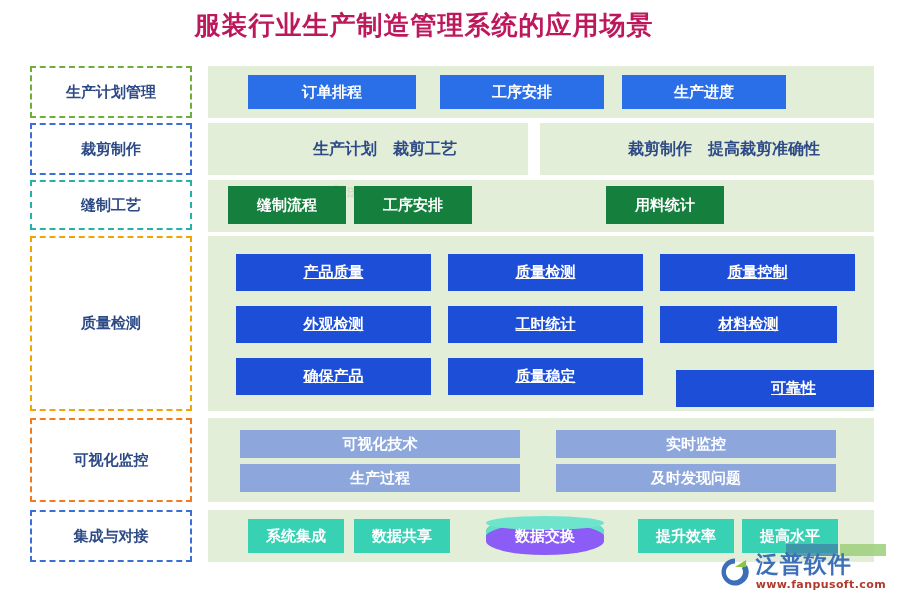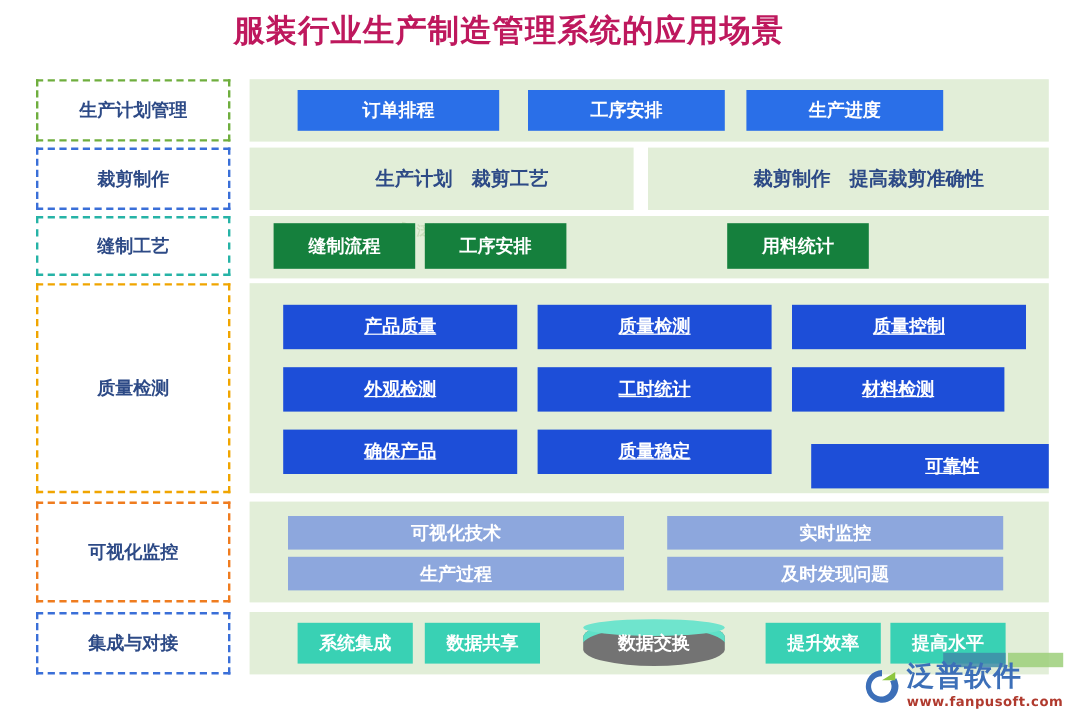--- a/index.html
+++ b/index.html
@@ -55,21 +55,21 @@
   .chip-peri{background:#8da7dd;}
   .chip-mint{background:#39d1b4;}
   .chip-plain{
     background:#e2eed8;color:#2d4a86;font-weight:bold;
     justify-content:center;
     padding-left:34px;
   }
 
   
   .chip-db{
-    position:relative;background:#737373;
+    position:relative;background:#8b5cf6;
     border-radius:50%/14px;
     box-shadow:inset 0 7px 0 -1px #5fe0c7;
   }
   .chip-db .db-top{
     position:absolute;left:0;right:0;top:-1px;height:14px;
     background:#6fe4cd;border-radius:50%;
   }
   .chip-db .db-label{position:relative;z-index:2;}
 
   

